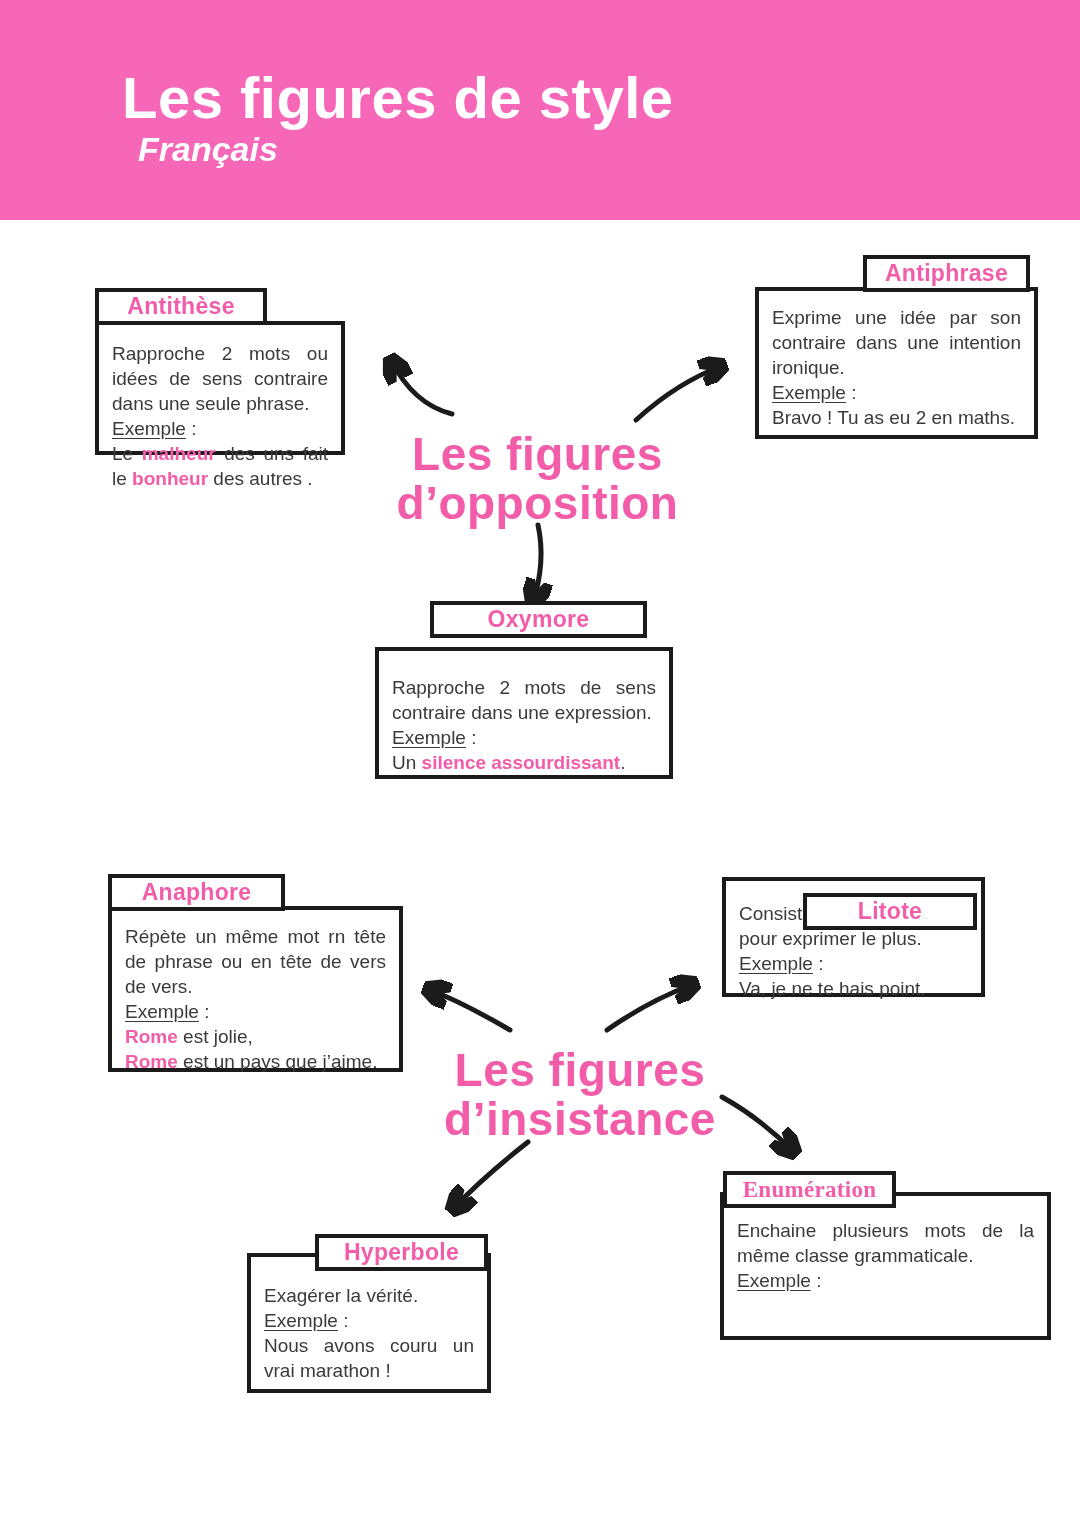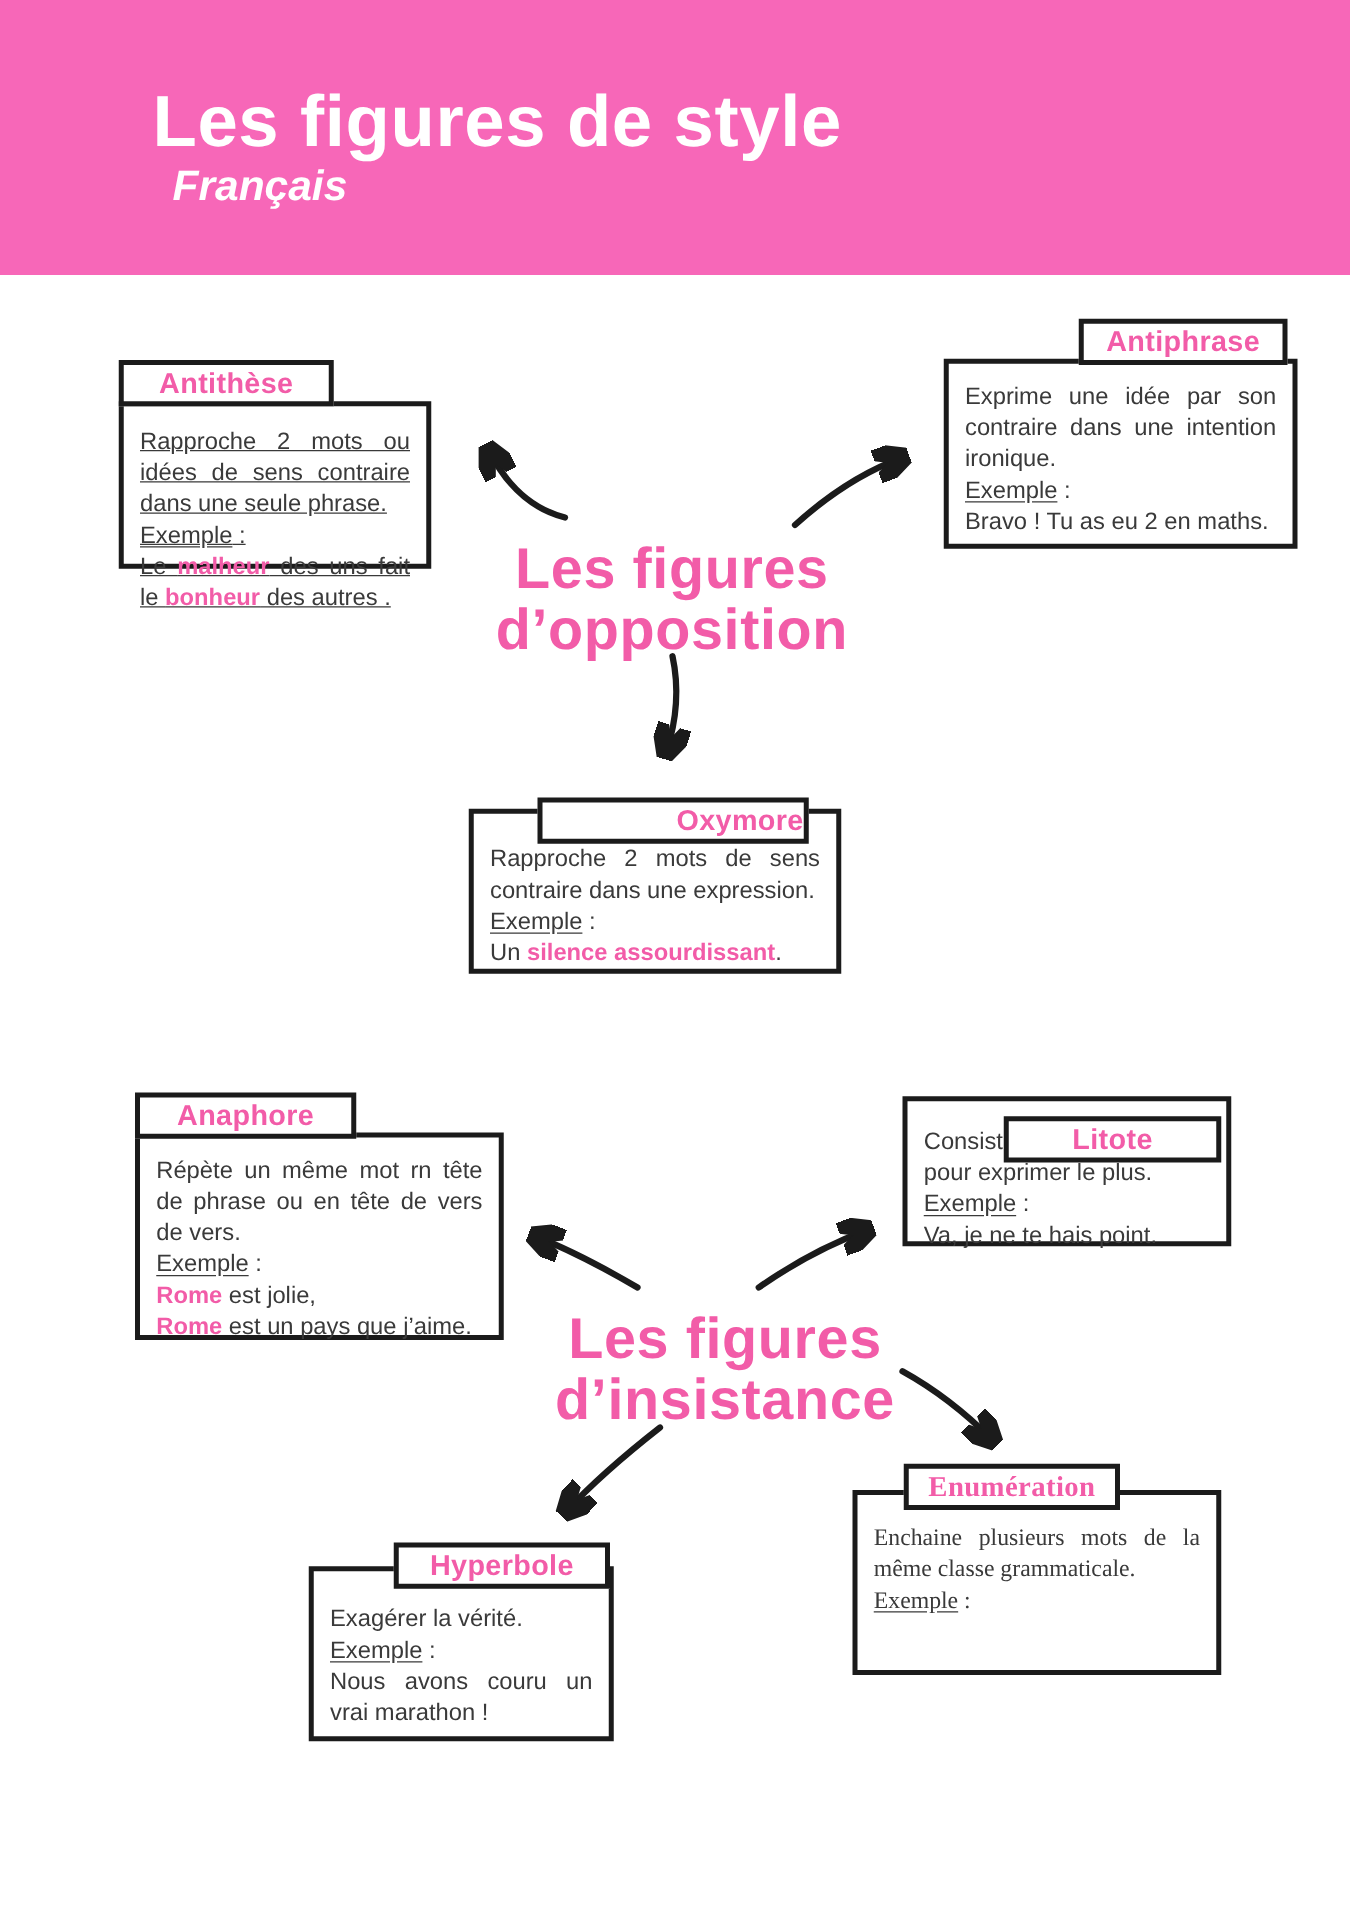--- a/index.html
+++ b/index.html
@@ -77,40 +77,40 @@
   </div>
   <div class="section-title" style="left:415px;top:1046px;width:330px;">
     <div>Les figures</div>
     <div>d’insistance</div>
   </div>
 
   <div>
     <div class="tab" style="left:95px;top:288px;width:172px;height:37px;">
       <span class="tab-title">Antithèse</span>
     </div>
-    <div class="bodybox" style="left:95px;top:321px;width:250px;height:134px;padding-top:16px;text-decoration:underline;">
+    <div class="bodybox" style="left:95px;top:321px;width:250px;height:134px;padding-top:16px;">
       <p>Rapproche 2 mots ou idées de sens contraire dans une seule phrase.</p>
       <p><span class="u">Exemple</span><span> :</span></p>
       <p><span>Le </span><span class="pink-bold">malheur</span><span> des uns fait le </span><span class="pink-bold">bonheur</span><span> des autres .</span></p>
     </div>
   </div>
 
   <div>
     <div class="tab" style="left:863px;top:255px;width:167px;height:37px;">
       <span class="tab-title">Antiphrase</span>
     </div>
     <div class="bodybox" style="left:755px;top:287px;width:283px;height:152px;padding-top:14px;">
       <p>Exprime une idée par son contraire dans une intention ironique.</p>
       <p><span class="u">Exemple</span><span> :</span></p>
       <p><span>Bravo ! Tu as eu 2 en maths.</span></p>
     </div>
   </div>
 
   <div>
-    <div class="tab" style="left:430px;top:638px;width:217px;height:37px;justify-content:flex-end;">
+    <div class="tab" style="left:430px;top:601px;width:217px;height:37px;">
       <span class="tab-title">Oxymore</span>
     </div>
     <div class="bodybox" style="left:375px;top:647px;width:298px;height:132px;padding-top:24px;">
       <p>Rapproche 2 mots de sens contraire dans une expression.</p>
       <p><span class="u">Exemple</span><span> :</span></p>
       <p><span>Un </span><span class="pink-bold">silence assourdissant</span><span>.</span></p>
     </div>
   </div>
 
   <div>
@@ -144,19 +144,19 @@
       <p>Exagérer la vérité.</p>
       <p><span class="u">Exemple</span><span> :</span></p>
       <p><span>Nous avons couru un vrai marathon !</span></p>
     </div>
   </div>
 
   <div>
     <div class="tab" style="left:723px;top:1171px;width:173px;height:37px;font-family:Liberation Serif, serif;">
       <span class="tab-title">Enumération</span>
     </div>
-    <div class="bodybox" style="left:682px;top:1192px;width:295px;height:148px;padding-top:22px;font-family:Liberation Serif, serif;">
+    <div class="bodybox" style="left:720px;top:1192px;width:331px;height:148px;padding-top:22px;">
       <p>Enchaine plusieurs mots de la même classe grammaticale.</p>
       <p><span class="u">Exemple</span><span> :</span></p>
     </div>
   </div>
 
 </div>
 
 </body></html>

